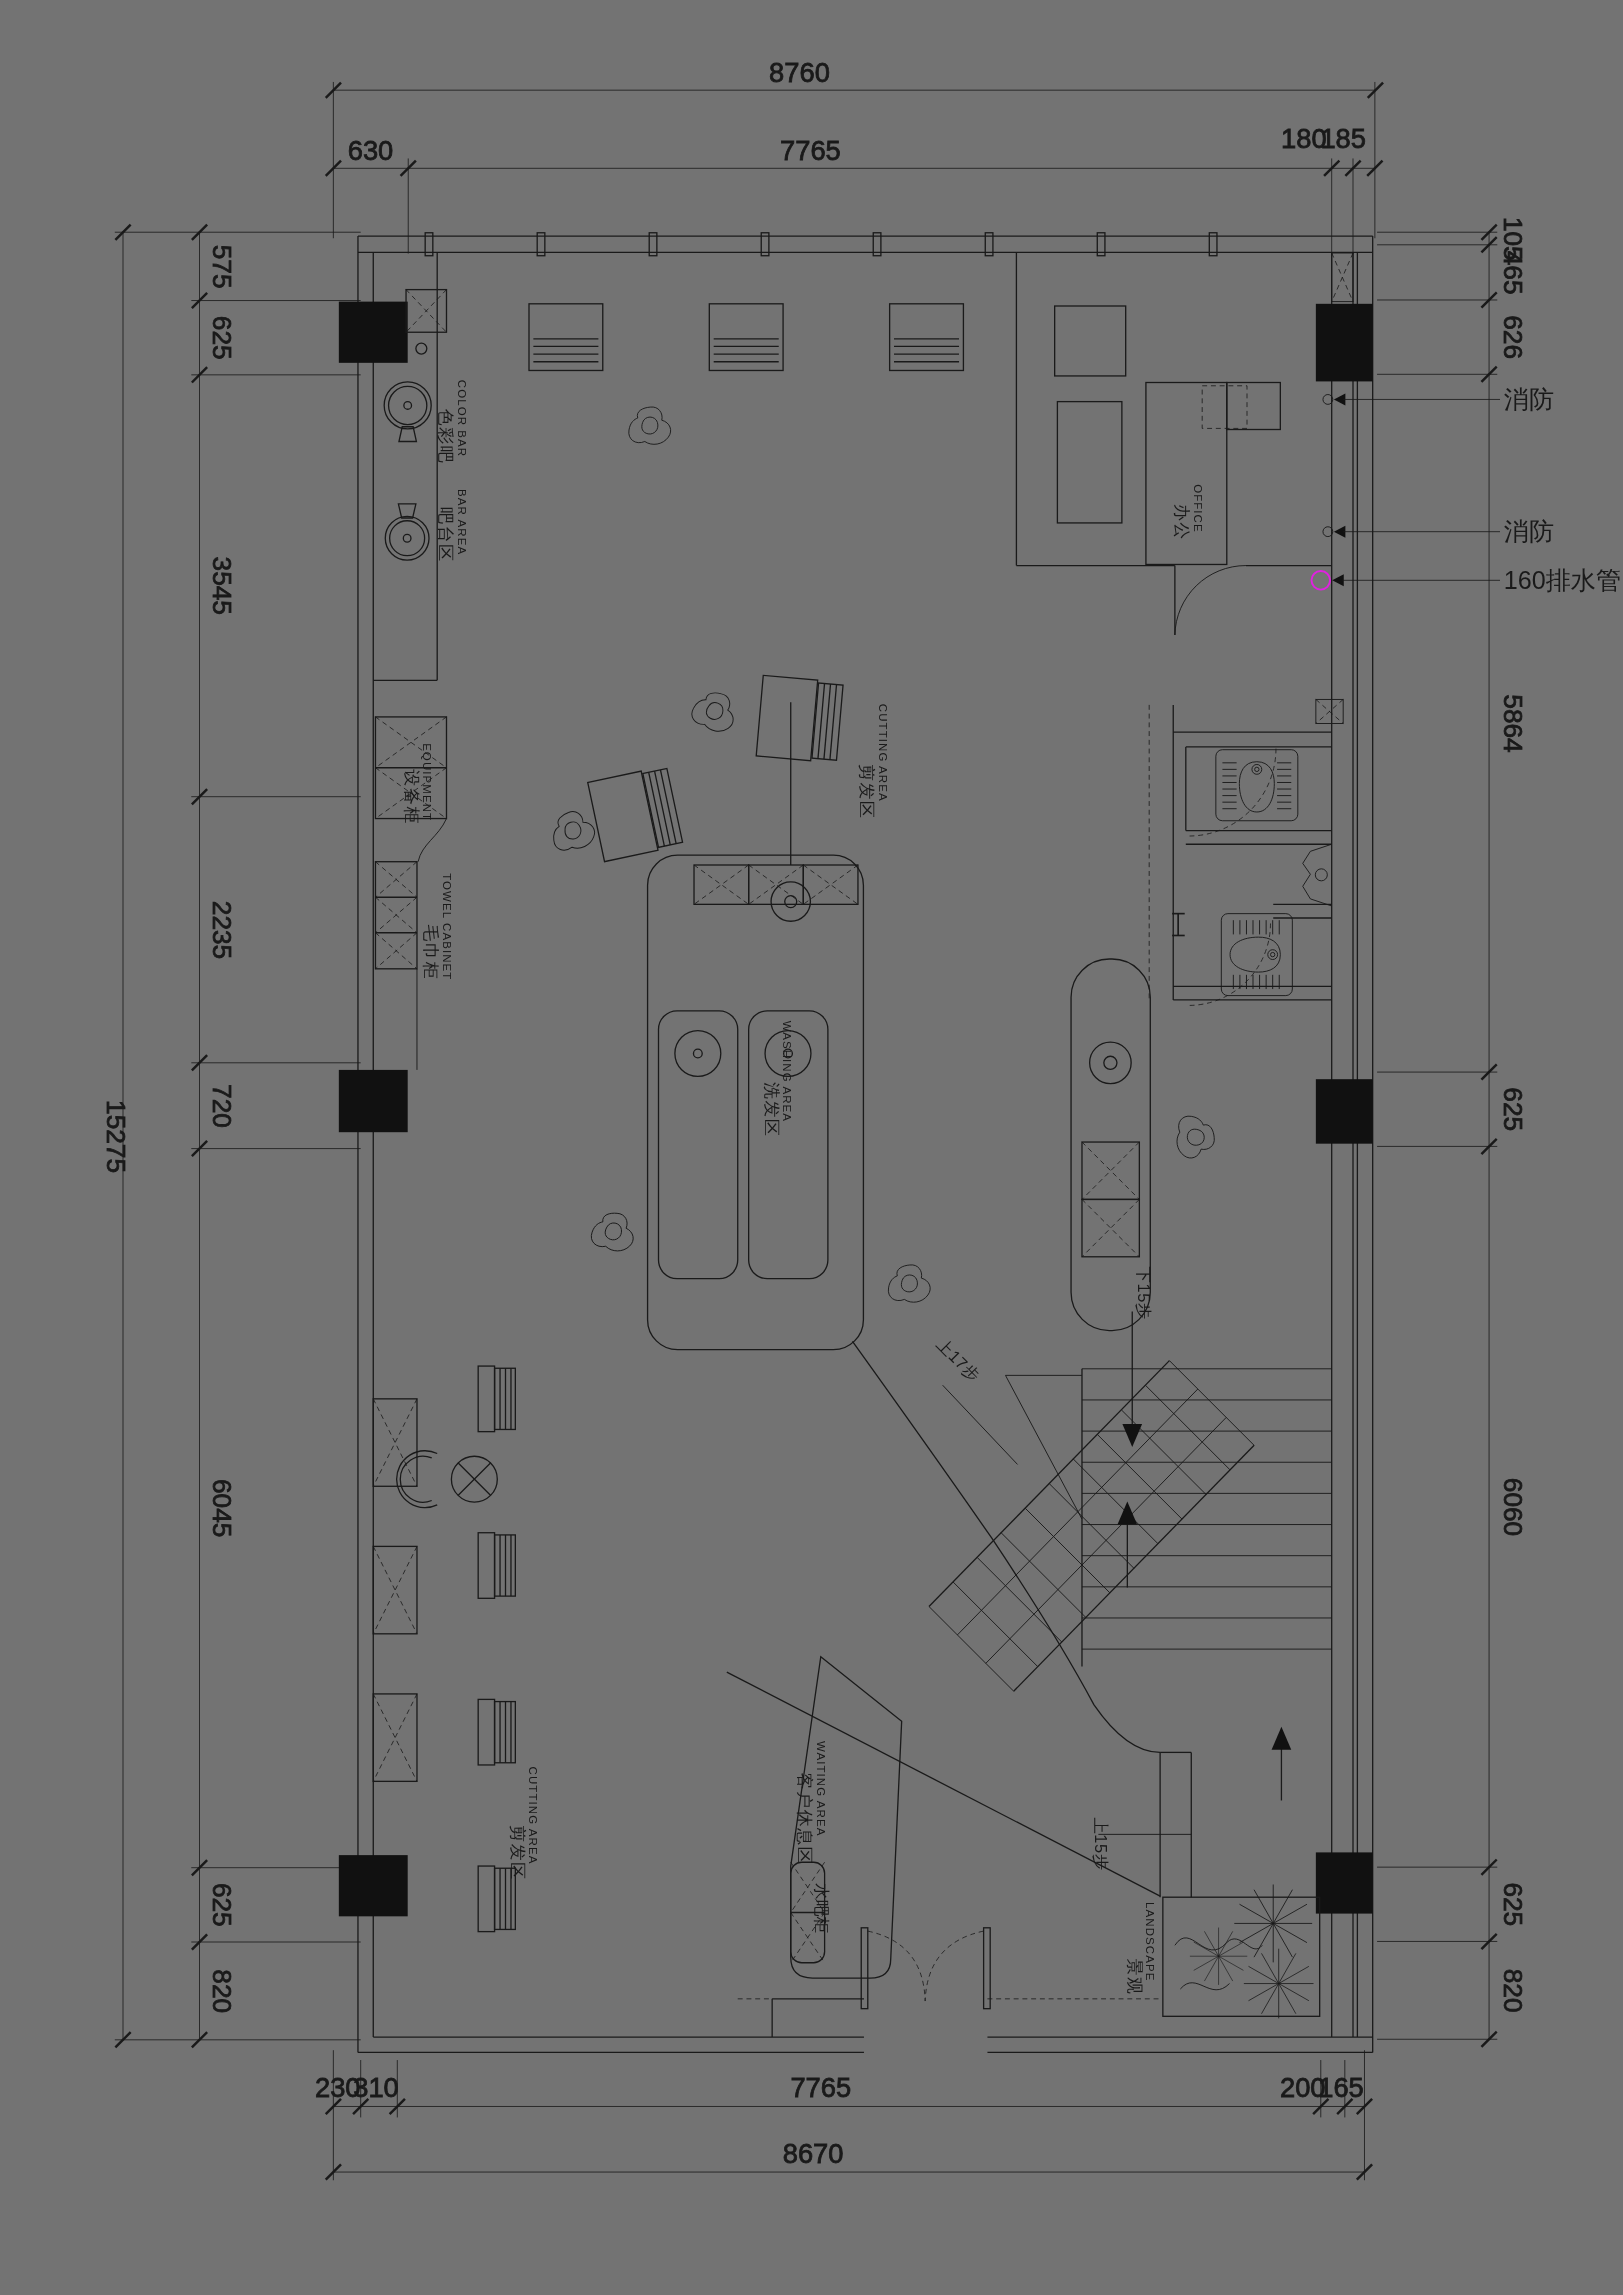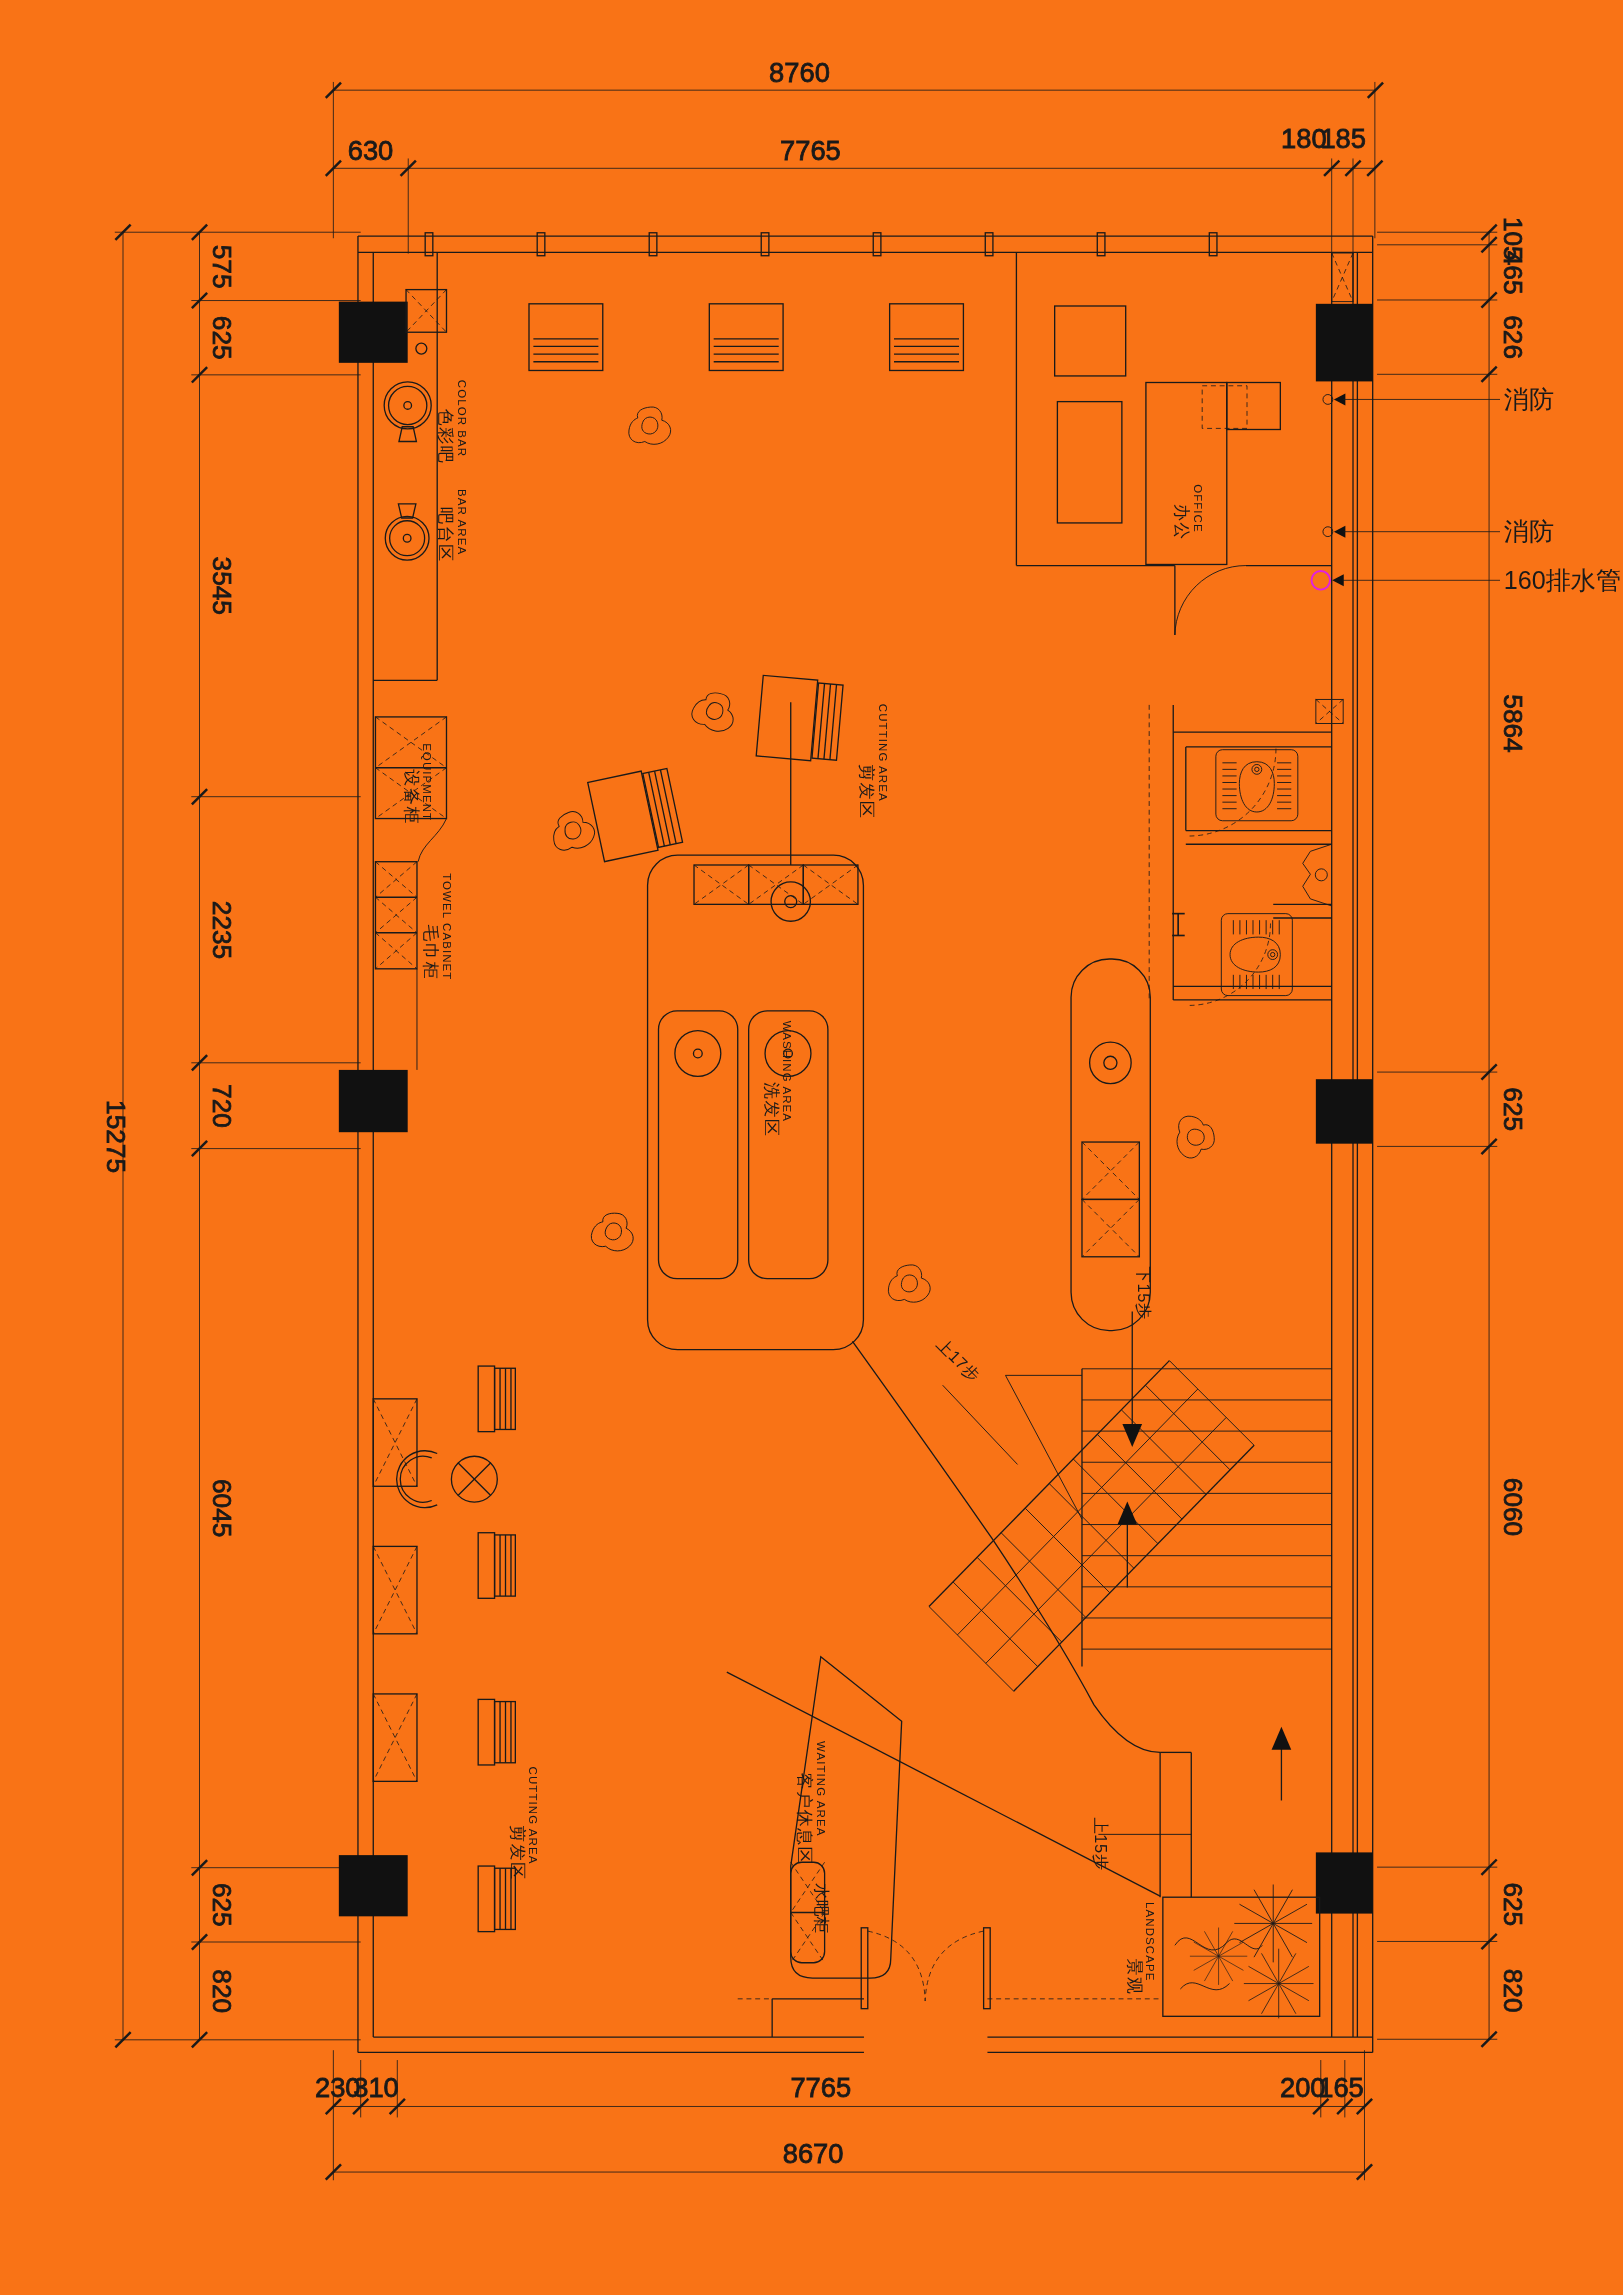--- a/index.html
+++ b/index.html
@@ -1,16 +1,16 @@
 <!DOCTYPE html>
 <html style="font-size:8.7px"><head>
 <meta charset="utf-8">
 <style>
   html,body{margin:0;padding:0;background:#ffffff;}
-  #sheet{width:1623px;height:2295px;background:#f97316;position:relative;overflow:hidden;}
+  #sheet{width:1623px;height:2295px;background:#737373;position:relative;overflow:hidden;}
   svg{display:block;font-family:"Liberation Sans",sans-serif;}
   .ln  {stroke:#1a1a1a;stroke-width:2.4;fill:none;stroke-linecap:butt;}
   .w3  {stroke:#1a1a1a;stroke-width:3;fill:none;}
   .thin{stroke:#1a1a1a;stroke-width:1.7;fill:none;}
   .dim {stroke:#1a1a1a;stroke-width:1.5;fill:none;}
   .tick{stroke:#1a1a1a;stroke-width:4.5;fill:none;}
   .xd  {stroke:#1a1a1a;stroke-width:1.5;fill:none;stroke-dasharray:9 7;}
   .blk {fill:#111111;stroke:none;}
   .t-dim{font-size:50px;fill:#1a1a1a;}
   .t-dimv{font-size:48px;fill:#1a1a1a;}

